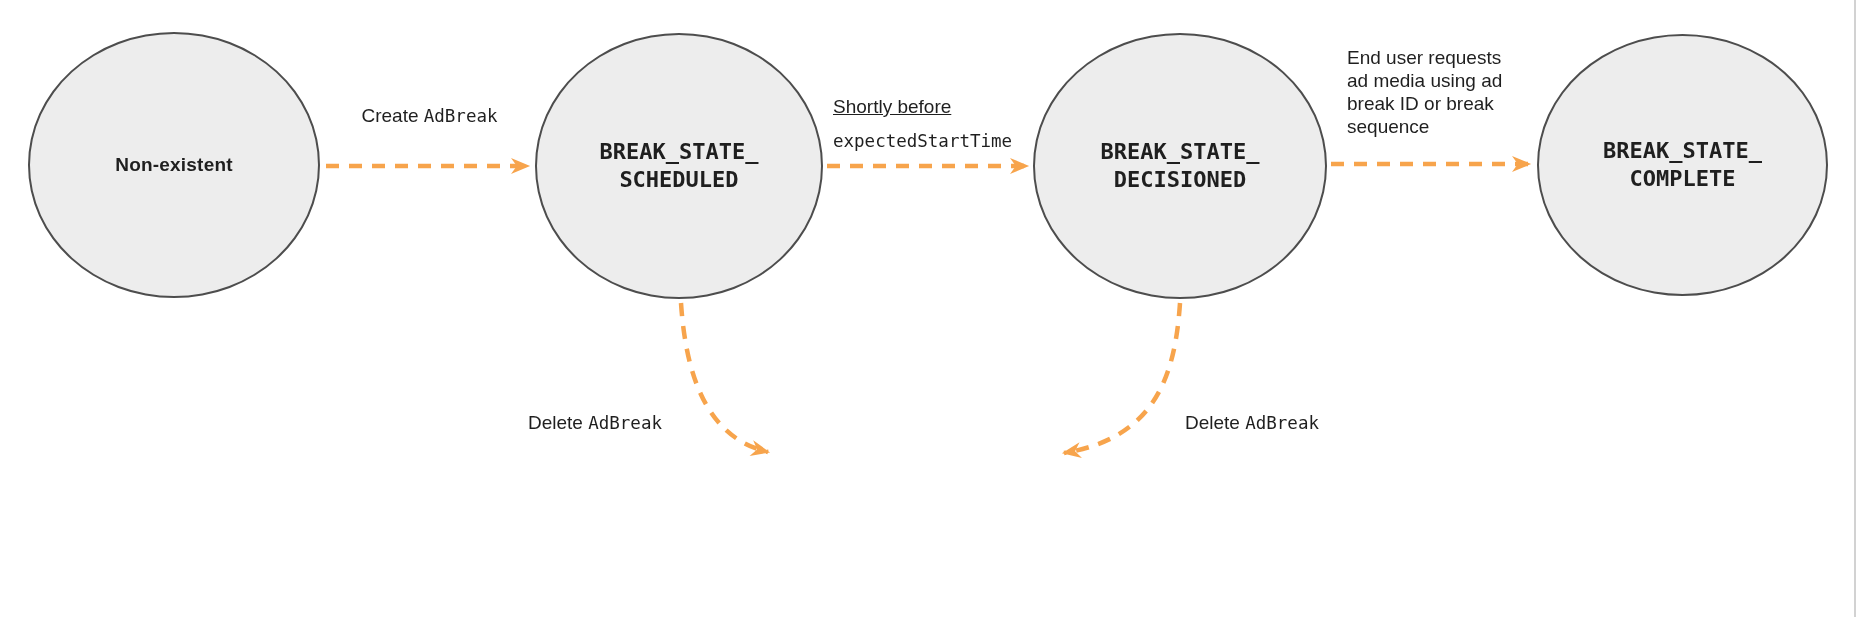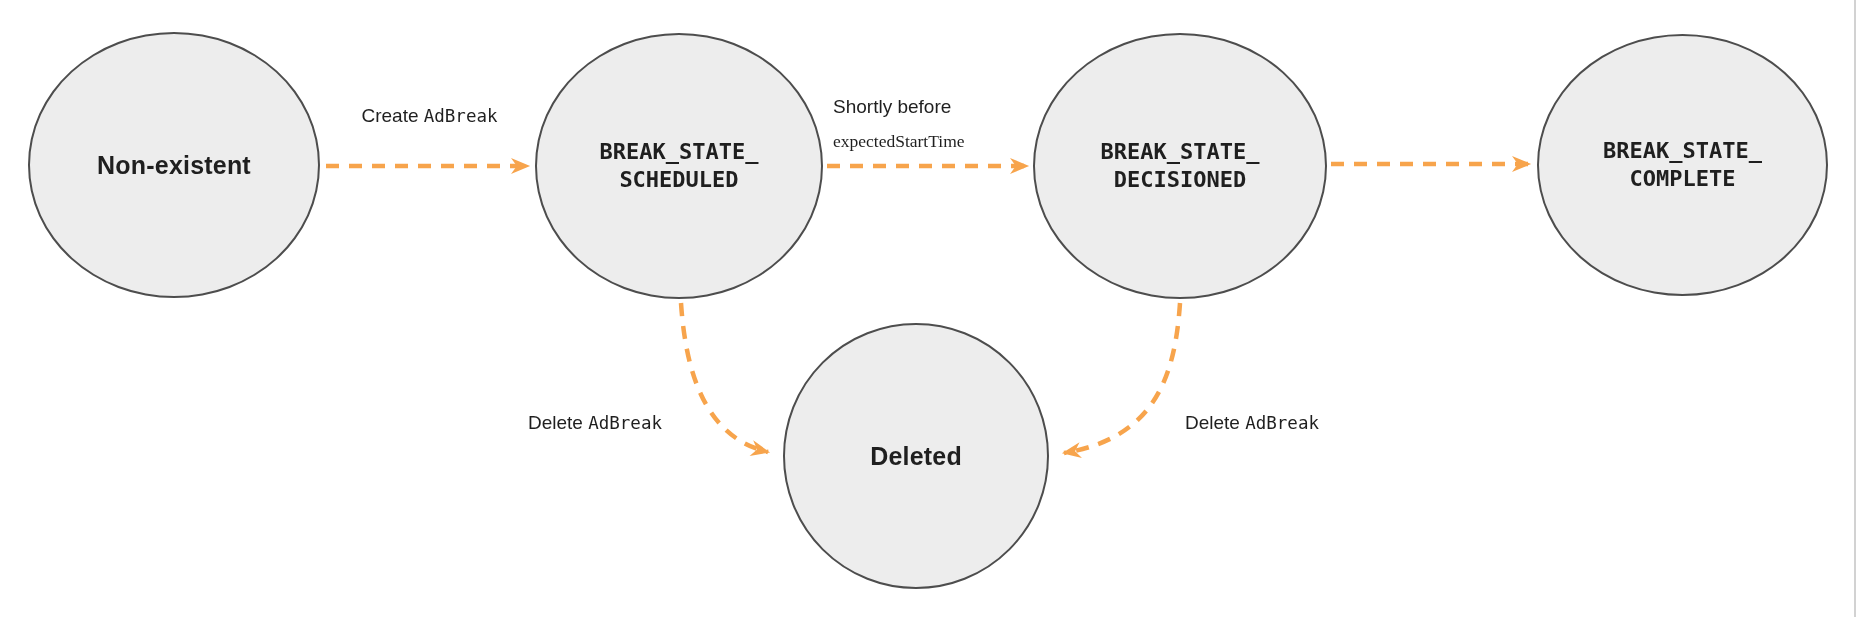--- a/index.html
+++ b/index.html
@@ -19,21 +19,21 @@
     box-sizing:border-box;
     text-align:center;
   }
   .state-label{
     white-space:pre-line;
     color:var(--text,#1f1f1f);
     font-weight:bold;
   }
   .plain-label{
     font-family:"Liberation Sans",sans-serif;
-    font-size:25px;
+    font-size:19px;
     letter-spacing:.2px;
   }
   .code-label{
     font-family:"DejaVu Sans Mono","Liberation Mono",monospace;
     font-size:22px;
     line-height:28px;
     letter-spacing:0px;
   }
   .edge-label{
     position:absolute;
@@ -94,33 +94,34 @@
   <div class="state" style="left:1033px;top:33px;width:294px;height:266px;">
     <div class="state-label code-label">BREAK_STATE_
 DECISIONED</div>
   </div>
 
   <div class="state" style="left:1537px;top:34px;width:291px;height:262px;">
     <div class="state-label code-label">BREAK_STATE_
 COMPLETE</div>
   </div>
 
-  <div class="state" style="left:783px;top:323px;width:266px;height:266px;">
-    <div class="state-label plain-label">Deleted</div>
-  </div>
 
   <div class="edge-label" style="left:342px;top:99px;width:175px;text-align:center;">
     <span>Create </span><span class="mono">AdBreak</span>
   </div>
 
   <div class="edge-label" style="left:833px;top:90px;">
-    <span style="display:block;">Shortly before</span>
-    <span class="mono" style="display:block;font-family:Liberation Serif, serif;">expectedStartTime</span>
+    <span style="display:block;text-decoration:underline;">Shortly before</span>
+    <span class="mono" style="display:block;">expectedStartTime</span>
   </div>
 
+  <div class="edge-label wrap-label" style="left:1347px;top:46px;line-height:23px;">End user requests
+ad media using ad
+break ID or break
+sequence</div>
 
   <div class="edge-label" style="left:528px;top:406px;">
     <span>Delete </span><span class="mono">AdBreak</span>
   </div>
 
   <div class="edge-label" style="left:1185px;top:406px;">
     <span>Delete </span><span class="mono">AdBreak</span>
   </div>
 
   <div class="divider" style="left:1854px;"></div>

